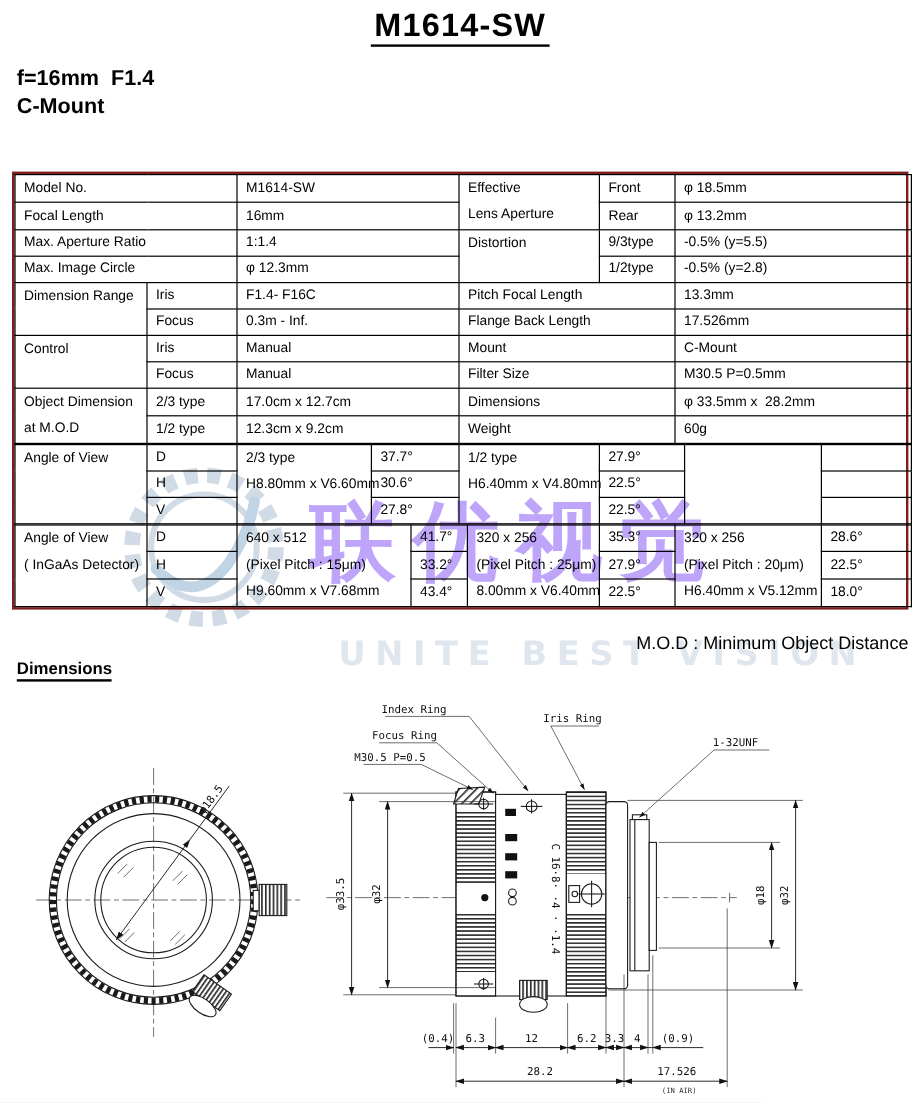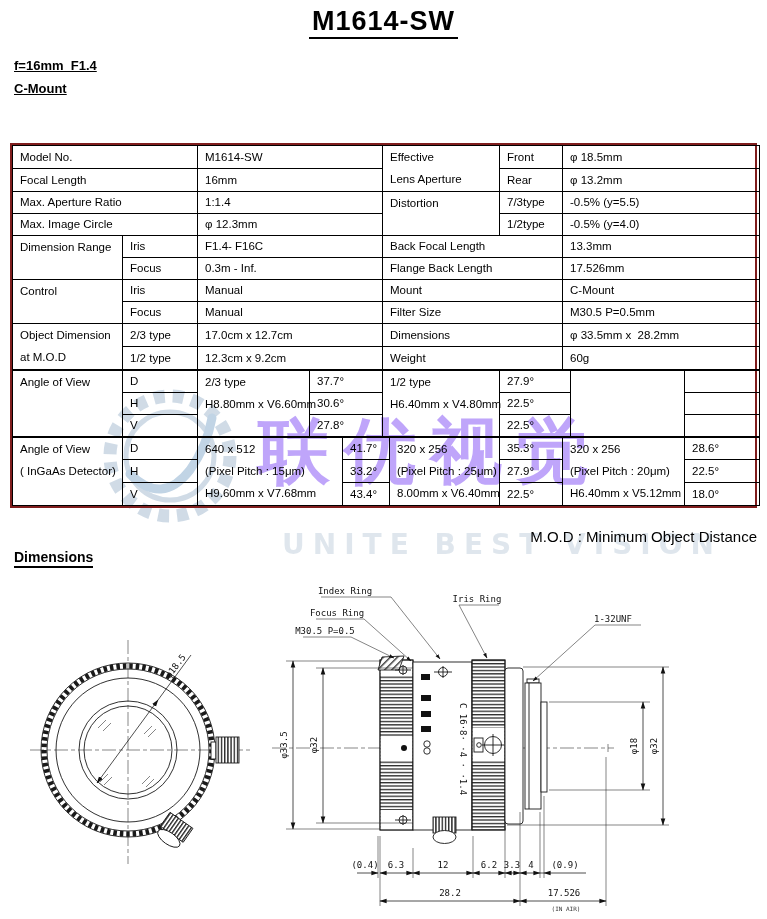--- a/index.html
+++ b/index.html
@@ -2,21 +2,21 @@
 <html><head>
 <meta charset="utf-8">
 <style>
   html,body{margin:0;padding:0;background:#e8e8e8;}
   #page{position:relative;width:767px;height:919px;background:#fff;margin:0 auto;
         font-family:"Liberation Sans",sans-serif;color:#000;overflow:hidden;}
   
   #title-wrap{position:absolute;left:0;right:0;top:6px;text-align:center;}
   #title-wrap span{font-size:27px;font-weight:bold;letter-spacing:1px;
         border-bottom:2.5px solid #000;padding:0 3px 1px 3px;}
-  #subtitle{position:absolute;left:14px;top:54px;font-size:13px;font-weight:bold;line-height:23px;text-decoration:underline;}
+  #subtitle{position:absolute;left:14px;top:54px;font-size:18px;font-weight:bold;line-height:23px;}
   
   #watermark{position:absolute;left:0;top:378px;width:767px;height:165px;opacity:.55;pointer-events:none;}
   #wm-cjk{position:absolute;left:258px;top:26px;font-size:72px;font-weight:bold;color:#8b5cf6;letter-spacing:14px;font-family:"DejaVu Sans",sans-serif;}
   #wm-latin{position:absolute;left:282px;top:110px;font-size:28px;font-weight:bold;color:#c6d3df;letter-spacing:8px;font-family:"DejaVu Sans",sans-serif;margin-top:40px;}
   
   #spec{position:absolute;left:10px;top:143px;width:747px;border:2px solid #7f1d1d;box-sizing:border-box;}
   #spec table{border-collapse:collapse;table-layout:fixed;width:100%;}
   #spec td{border:1px solid #000;height:21px;font-size:11.5px;padding:0 2px 0 7px;
            white-space:nowrap;overflow:visible;vertical-align:middle;}
   #spec td.top{vertical-align:top;}
@@ -85,36 +85,36 @@
         <td>16mm</td>
         <td>Rear</td>
         <td>φ 13.2mm</td>
       </tr>
       <tr>
         <td colspan="2">Max. Aperture Ratio</td>
         <td>1:1.4</td>
         <td rowspan="2" class="top">
           <div class="ln">Distortion</div>
         </td>
-        <td>7/3type</td>
+        <td>9/3type</td>
         <td>-0.5% (y=5.5)</td>
       </tr>
       <tr>
         <td colspan="2">Max. Image Circle</td>
         <td>φ 12.3mm</td>
         <td>1/2type</td>
-        <td>-0.5% (y=4.0)</td>
+        <td>-0.5% (y=2.8)</td>
       </tr>
       <tr>
         <td rowspan="2" class="top">
           <div class="ln">Dimension Range</div>
         </td>
         <td>Iris</td>
         <td>F1.4- F16C</td>
-        <td colspan="2">Back Focal Length</td>
+        <td colspan="2">Pitch Focal Length</td>
         <td>13.3mm</td>
       </tr>
       <tr>
         <td>Focus</td>
         <td>0.3m - Inf.</td>
         <td colspan="2">Flange Back Length</td>
         <td>17.526mm</td>
       </tr>
       <tr>
         <td rowspan="2" class="top">

